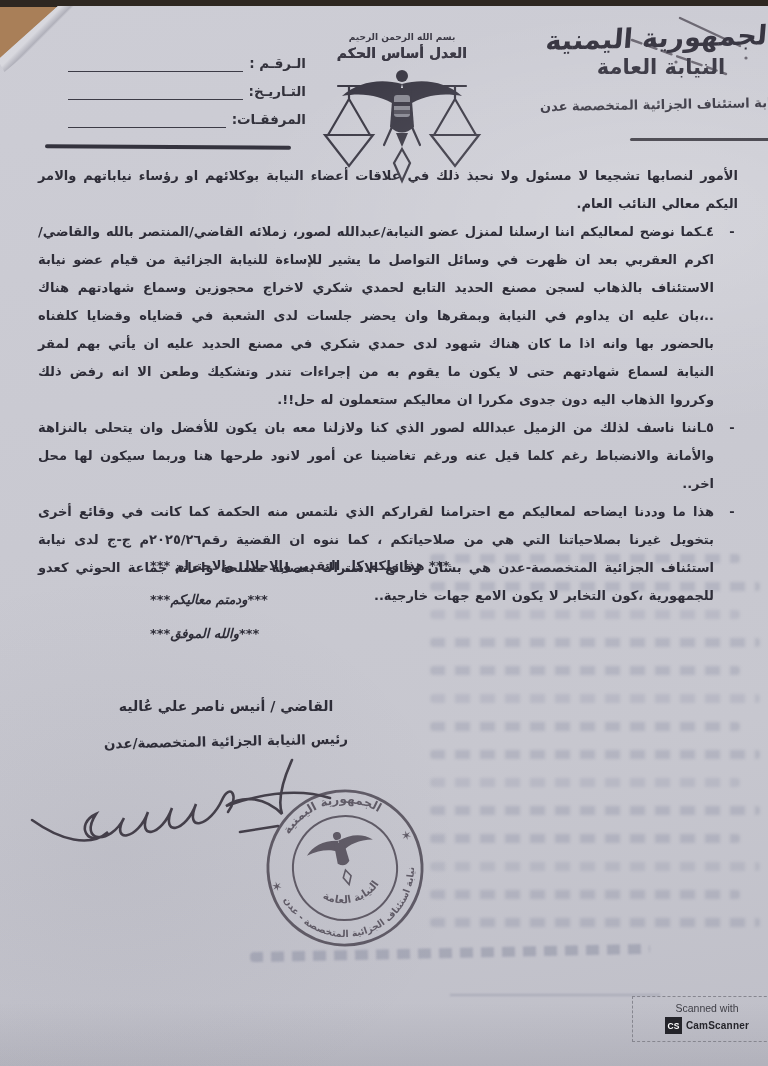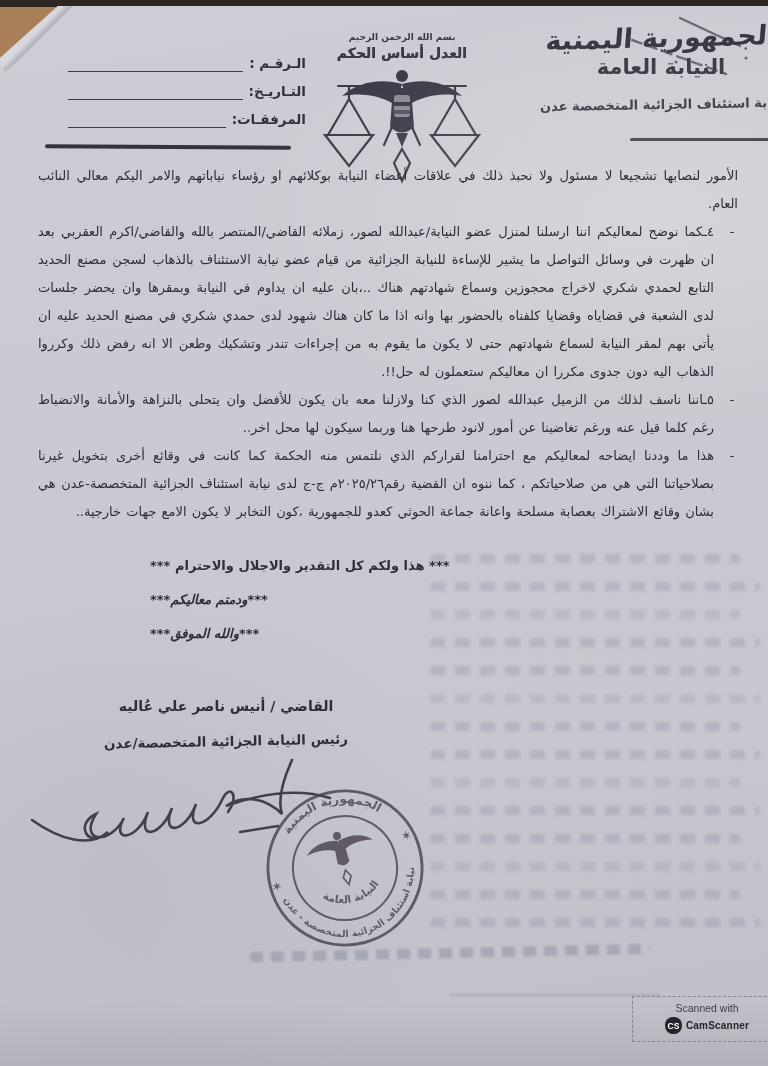--- a/index.html
+++ b/index.html
@@ -49,21 +49,21 @@
   .f-label{font-size:13.5px;font-weight:bold;color:#33323c;white-space:nowrap;line-height:18px;}
   .f-line{flex:1;border-bottom:1.6px solid #3c3b46;height:14px;}
   .hdr-left-rule{position:absolute;left:45px;top:139px;width:246px;height:3.5px;background:#34333e;border-radius:2px;transform:rotate(.4deg);}
 
   .pen-marks{position:absolute;right:0;top:4px;}
 
   
   .doc-body{
     position:absolute;top:156px;right:30px;left:38px;
     direction:rtl;text-align:justify;
-    font-size:13px;font-weight:normal;line-height:28px;color:#2e2d38;
+    font-size:13px;font-weight:bold;line-height:28px;color:#2e2d38;
     word-spacing:1px;z-index:2;
   }
   .doc-body p{margin:0;}
   .bullet{display:flex;gap:12px;}
   .dash{flex:none;width:12px;text-align:center;}
   .bullet p{flex:1;text-align:justify;}
 
   .closing{position:absolute;top:552px;left:150px;width:470px;text-align:left;direction:rtl;
     font-size:13px;font-weight:bold;color:#2e2d38;z-index:2;}
   .close-line{margin-top:0;}
@@ -85,21 +85,21 @@
   .ghost-bottom{position:absolute;left:250px;top:942px;width:400px;height:10px;filter:blur(1.2px);
     transform:rotate(-1.2deg);border-radius:4px;z-index:1;
     background:repeating-linear-gradient(90deg,rgba(95,100,130,.28) 0 13px,rgba(95,100,130,0) 13px 21px);}
   .ghost-line{position:absolute;left:450px;top:988px;width:210px;height:2px;background:rgba(95,100,130,.25);filter:blur(1px);z-index:1;}
 
   
   .scan-badge{position:absolute;right:-14px;top:990px;width:132px;padding:5px 8px 7px;
     border:1.5px dashed #86868f;text-align:center;z-index:4;font-family:"Liberation Sans",sans-serif;}
   .sb-line1{font-size:10.5px;color:#3e3e46;}
   .sb-row{display:flex;align-items:center;justify-content:center;gap:4px;margin-top:3px;}
-  .cs-logo{width:17px;height:17px;background:#24242a;color:#fff;border-radius:8px;
+  .cs-logo{width:17px;height:17px;background:#24242a;color:#fff;border-radius:0;
     font-size:8.5px;font-weight:bold;display:flex;align-items:center;justify-content:center;flex:none;}
   .sb-line2{font-size:10px;font-weight:bold;color:#24242a;letter-spacing:.2px;white-space:nowrap;}
 </style>
 </head>
 <body>
 
 <div class="page">
   <div class="top-strip"></div>
 
   <div class="paper">

